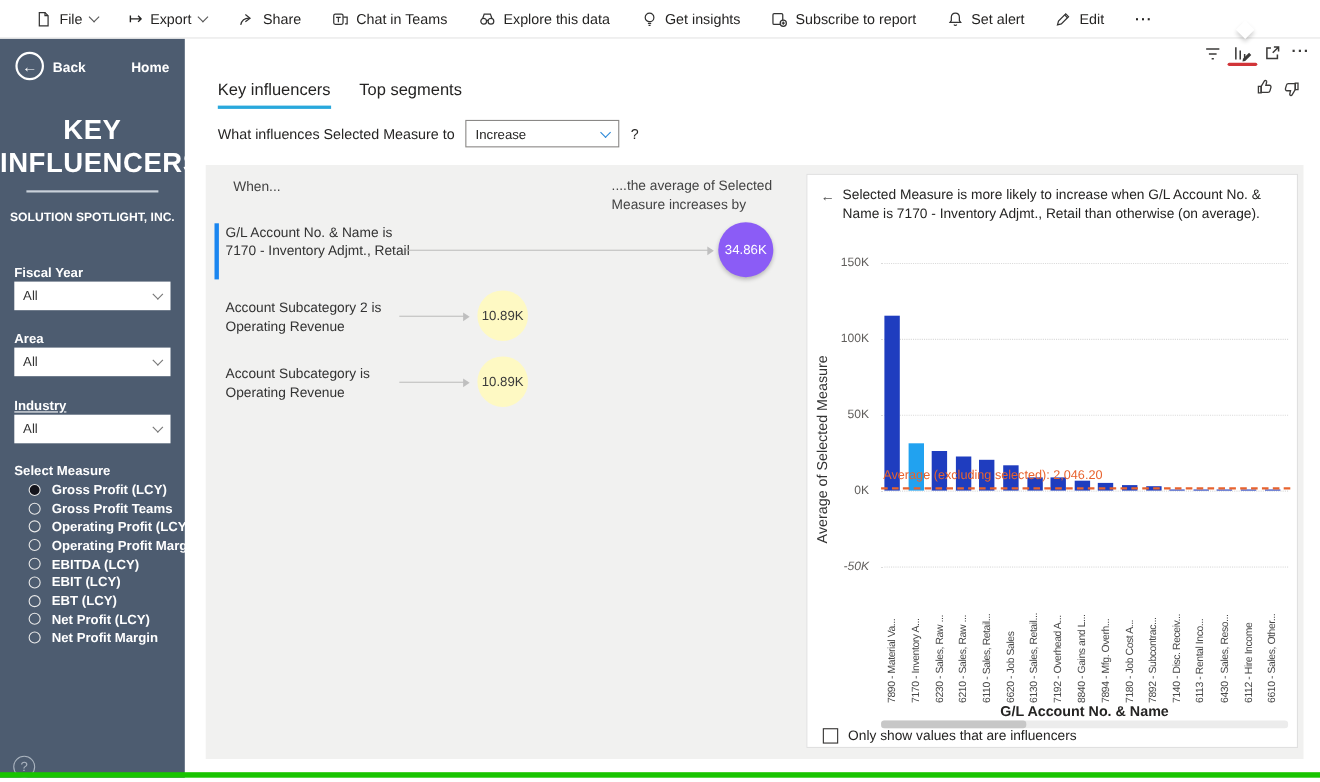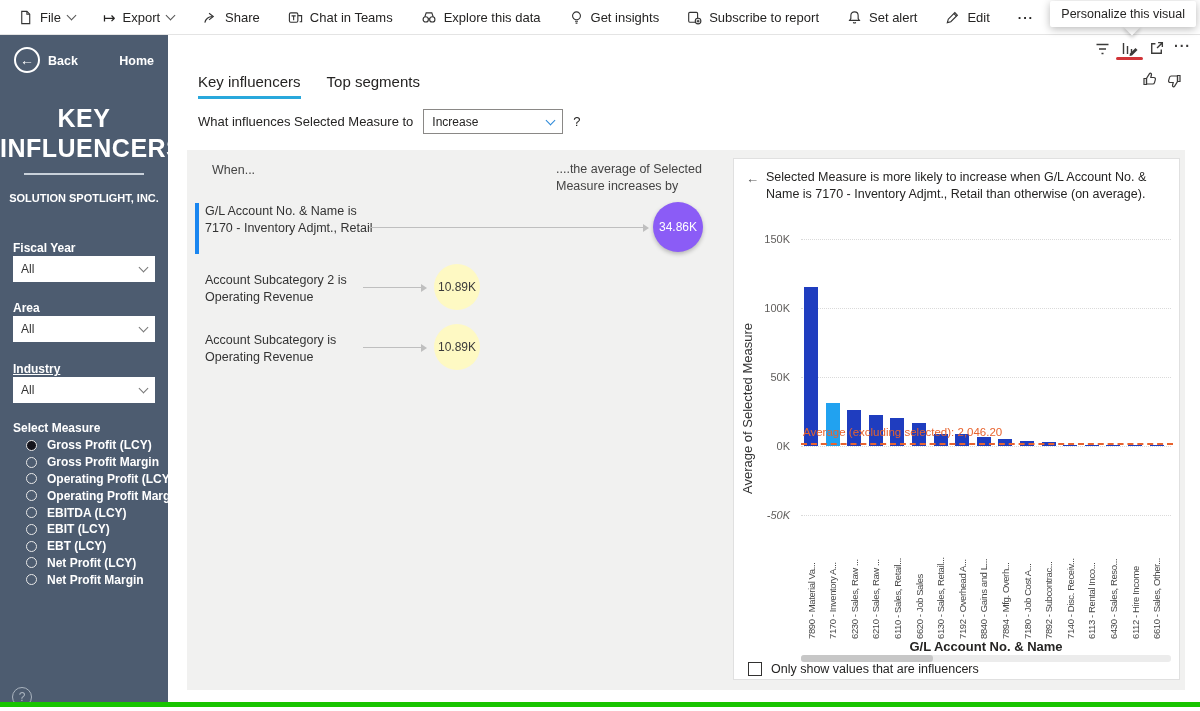--- a/index.html
+++ b/index.html
@@ -1,21 +1,21 @@
 <!DOCTYPE html>
 <html><head>
 <meta charset="utf-8">
 <style>
   * { margin:0; padding:0; box-sizing:border-box; }
   body { font-family:"Liberation Sans", sans-serif; background:#fff; }
   .screen { position:relative; width:1200px; height:711px; overflow:hidden; background:#fff; }
 
   
   .topbar { position:absolute; left:0; top:0; width:1200px; height:35px; background:#fff;
-            border-bottom:1px solid #e4e4e4; display:flex; align-items:center; padding-left:18px; gap:28px; z-index:5; }
+            border-bottom:1px solid #e4e4e4; display:flex; align-items:center; padding-left:32px; gap:28px; z-index:5; }
   .tb-item { display:flex; align-items:center; gap:7px; font-size:13px; color:#252423; cursor:pointer; white-space:nowrap; }
   .tb-item svg { display:block; }
   .chev { width:7px; height:7px; border-right:1.4px solid #555; border-bottom:1.4px solid #555;
           transform:rotate(45deg); margin-top:-3px; }
 
   
   .tooltip { position:absolute; right:4px; top:1px; background:#fff; padding:6px 11px; font-size:12.5px; color:#252423;
              box-shadow:0 2px 8px rgba(0,0,0,.28); border-radius:2px; z-index:20; }
   .tooltip-caret { position:absolute; left:1126px; top:21px; width:12px; height:12px; background:#fff;
                    transform:rotate(45deg); box-shadow:2px 2px 4px rgba(0,0,0,.18); z-index:19; }
@@ -165,23 +165,20 @@
           <path d="M9.5 3.8l2.7 2.7"></path>
         </svg>
       <span>Edit</span>
     </div>
     <div class="tb-item" style="font-weight:bold;letter-spacing:1px;">
       <span>···</span>
     </div>
   </div>
 
   <div class="tooltip-caret"></div>
-  <div class="tooltip">
-    <span>Personalize this visual</span>
-  </div>
 
   <svg class="vt-icon" style="left:1094px;top:41px;" width="17" height="16" viewBox="0 0 16 16" stroke="#3b3a39" stroke-width="1.4" fill="none">
       <path d="M2 3.5h12M4.5 8h7M7 12.5h2"></path>
     </svg>
   <svg class="vt-icon" style="left:1120px;top:39px;" width="19" height="18" viewBox="0 0 18 18" stroke="#3b3a39" stroke-width="1.4" fill="none">
       <path d="M3 15V4M7 15V7M11 15v-5"></path>
       <path d="M9.5 14.5l5.5-5.5 2 2-5.5 5.5-2.5.5z" fill="#3b3a39" stroke="none"></path>
     </svg>
   <div class="red-underline"></div>
   <svg class="vt-icon" style="left:1148px;top:40px;" width="17" height="17" viewBox="0 0 16 16" stroke="#3b3a39" stroke-width="1.3" fill="none">
@@ -228,21 +225,21 @@
     </div>
 
     <div class="sb-measure-label">Select Measure</div>
     <div class="measure-list">
         <div class="radio-row">
           <span class="radio sel"></span>
           <span class="radio-label">Gross Profit (LCY)</span>
         </div>
         <div class="radio-row">
           <span class="radio"></span>
-          <span class="radio-label">Gross Profit Margin</span>
+          <span class="radio-label">Gross Profit Teams</span>
         </div>
         <div class="radio-row">
           <span class="radio"></span>
           <span class="radio-label">Operating Profit (LCY)</span>
         </div>
         <div class="radio-row">
           <span class="radio"></span>
           <span class="radio-label">Operating Profit Margin</span>
         </div>
         <div class="radio-row">

